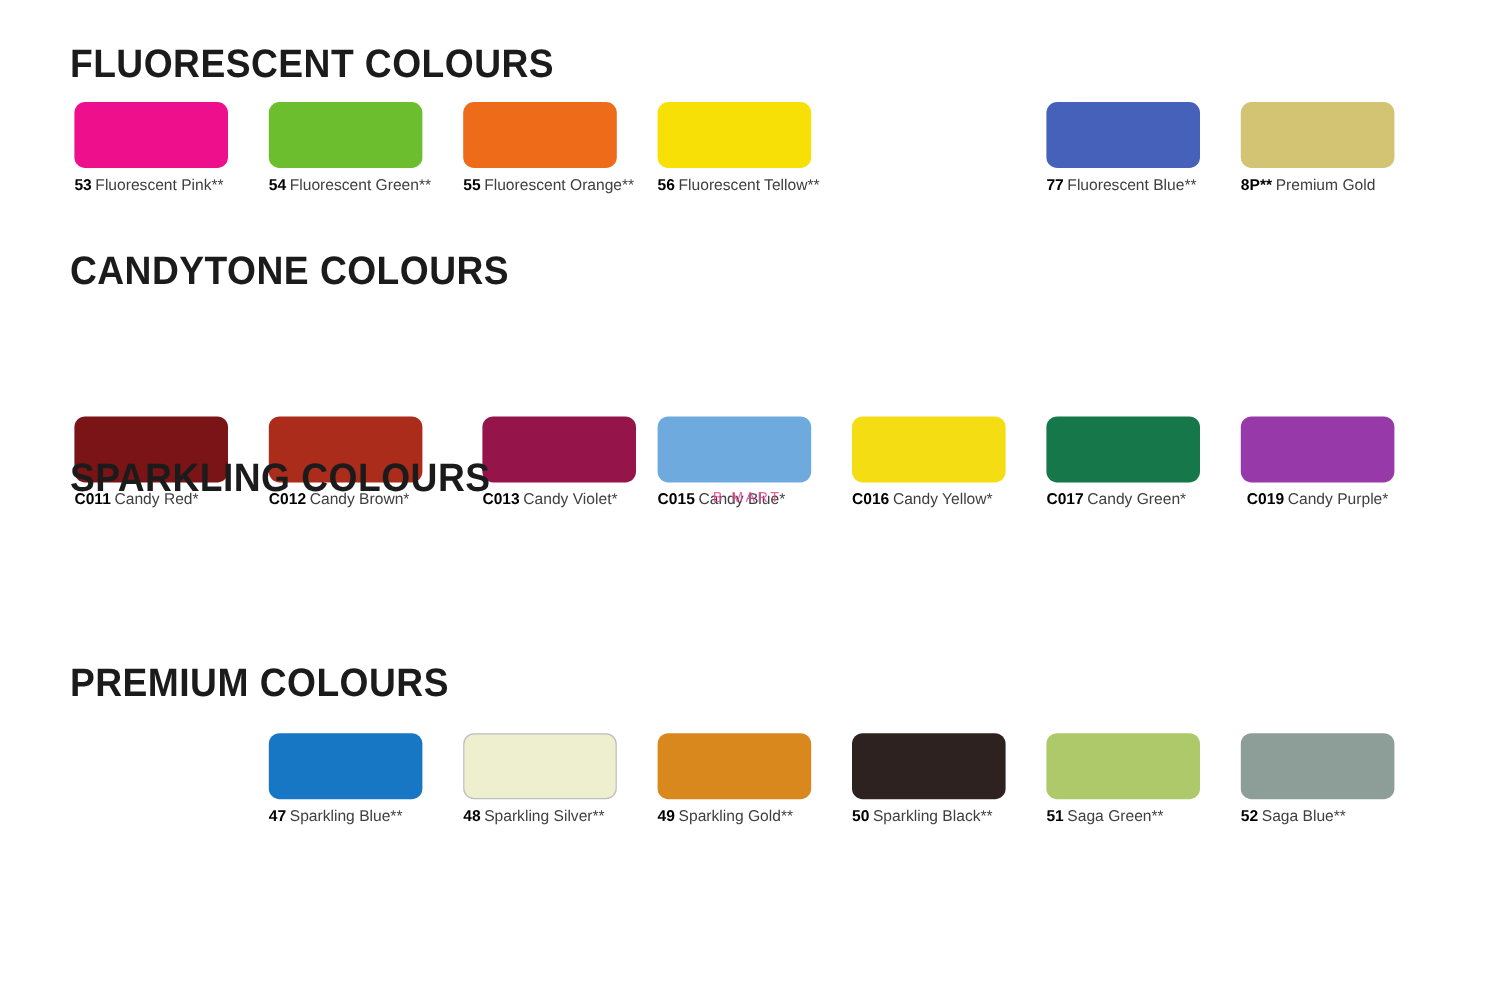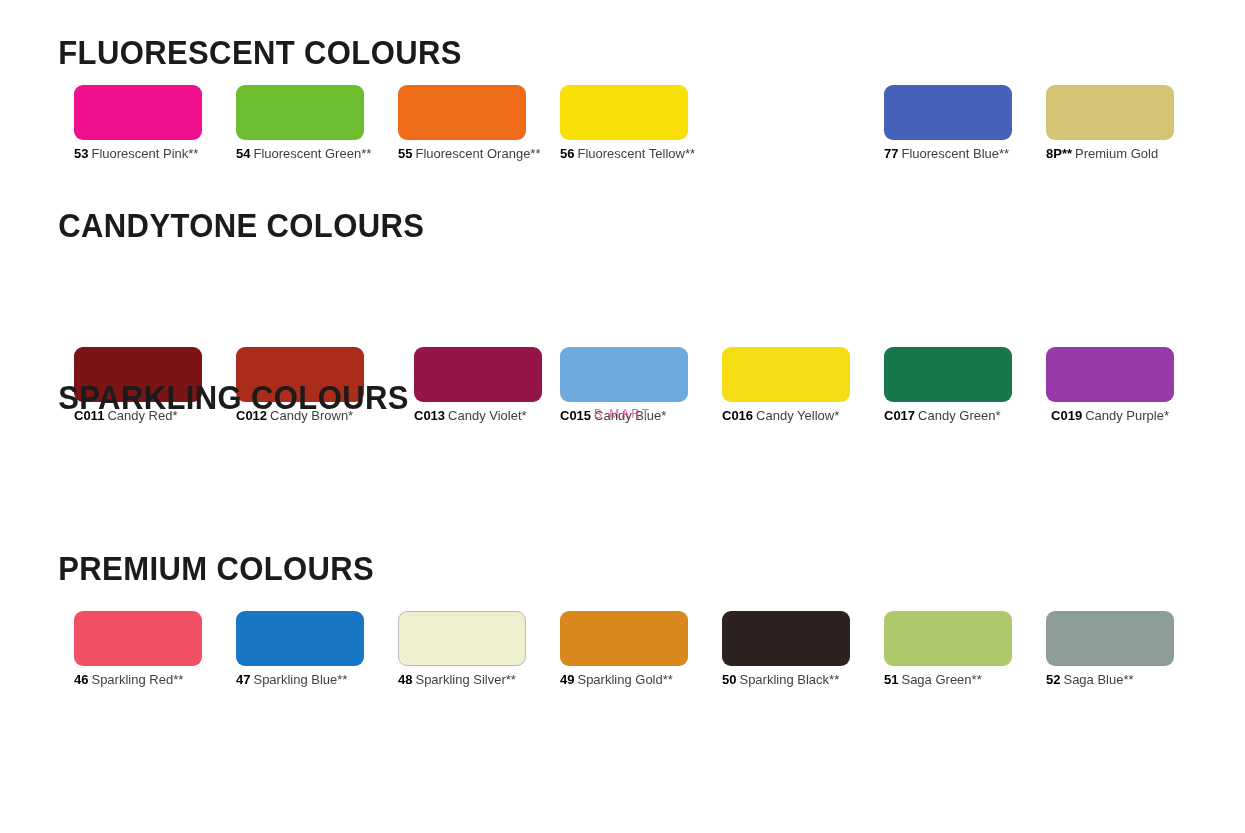--- a/index.html
+++ b/index.html
@@ -18,21 +18,21 @@
 
   #chart-root {
     position: relative;
     width: 1245px;
     height: 833px;
     background: #ffffff;
   }
 
   .section {
     position: absolute;
-    left: 12px;
+    left: 0;
     width: 1042px;
   }
 
   .section-title {
     font-family: "Liberation Sans", sans-serif;
     font-weight: bold;
     font-size: 33px;
     letter-spacing: 0.4px;
     color: #1b1b1b;
     padding-left: 62px;
@@ -149,24 +149,20 @@
         <div class="swatch" style="width: 128px; height: 55px; background: rgb(21, 119, 74);"></div>
         <div class="swatch-label"><span class="code">C017</span><span class="name">Candy Green*</span></div>
       </div>
       <div class="swatch-cell" style="left: 1034px; width: 128px; text-align: center;">
         <div class="swatch" style="width: 128px; height: 55px; background: rgb(151, 57, 168);"></div>
         <div class="swatch-label"><span class="code">C019</span><span class="name">Candy Purple*</span></div>
       </div>
     </div>
     <h2 class="section-title" style="position: absolute; left: 0px; top: 381px;">SPARKLING COLOURS</h2>
     <div class="section swatch-row" style="top: 427px;">
-      <div class="swatch-cell" style="left: 62px; width: 128px;">
-        <div class="swatch" style="width: 128px; height: 55px; background: rgb(240, 80, 100);"></div>
-        <div class="swatch-label"><span class="code">46</span><span class="name">Sparkling Red**</span></div>
-      </div>
       <div class="swatch-cell" style="left: 224px; width: 128px;">
         <div class="swatch" style="width: 128px; height: 55px; background: rgb(23, 119, 196);"></div>
         <div class="swatch-label"><span class="code">47</span><span class="name">Sparkling Blue**</span></div>
       </div>
       <div class="swatch-cell" style="left: 386px; width: 128px;">
         <div class="swatch outlined" style="width: 128px; height: 55px; background: rgb(238, 239, 206);"></div>
         <div class="swatch-label"><span class="code">48</span><span class="name">Sparkling Silver**</span></div>
       </div>
       <div class="swatch-cell" style="left: 548px; width: 128px;">
         <div class="swatch" style="width: 128px; height: 55px; background: rgb(217, 136, 29);"></div>

